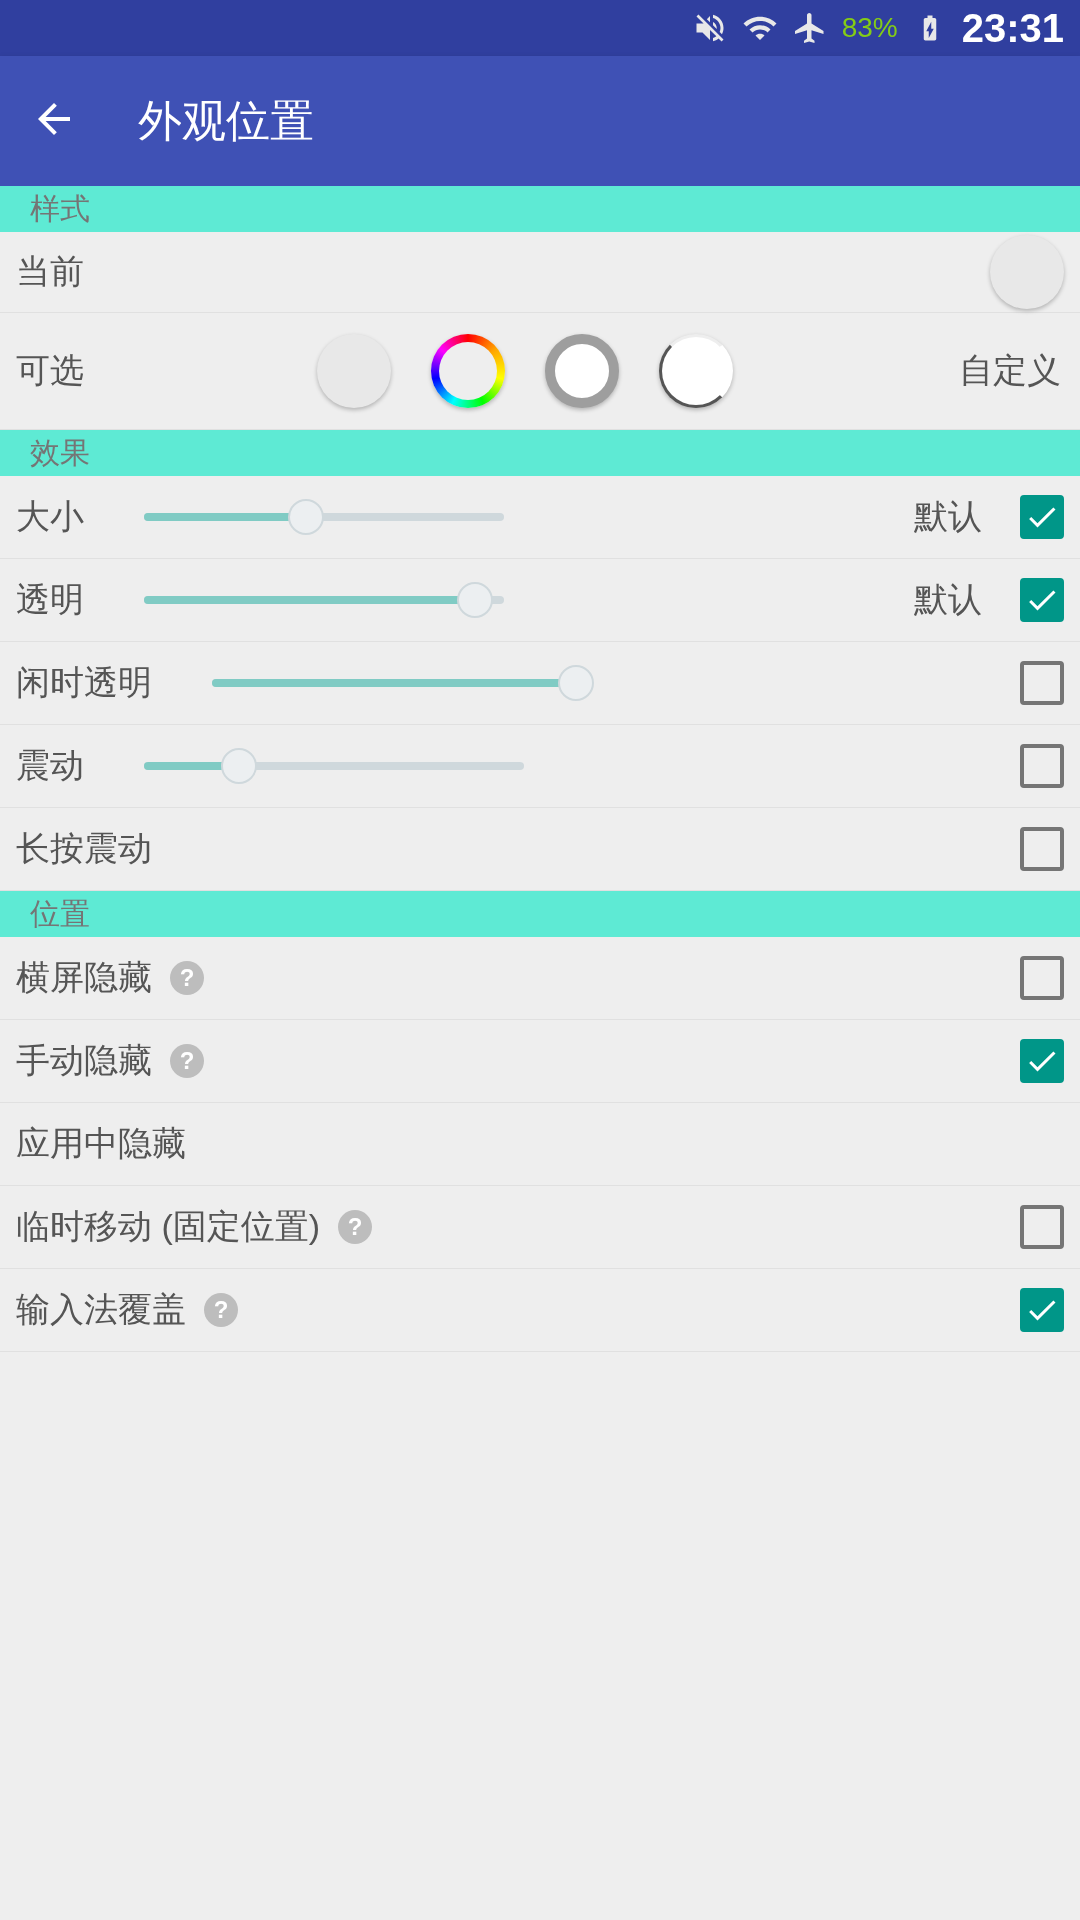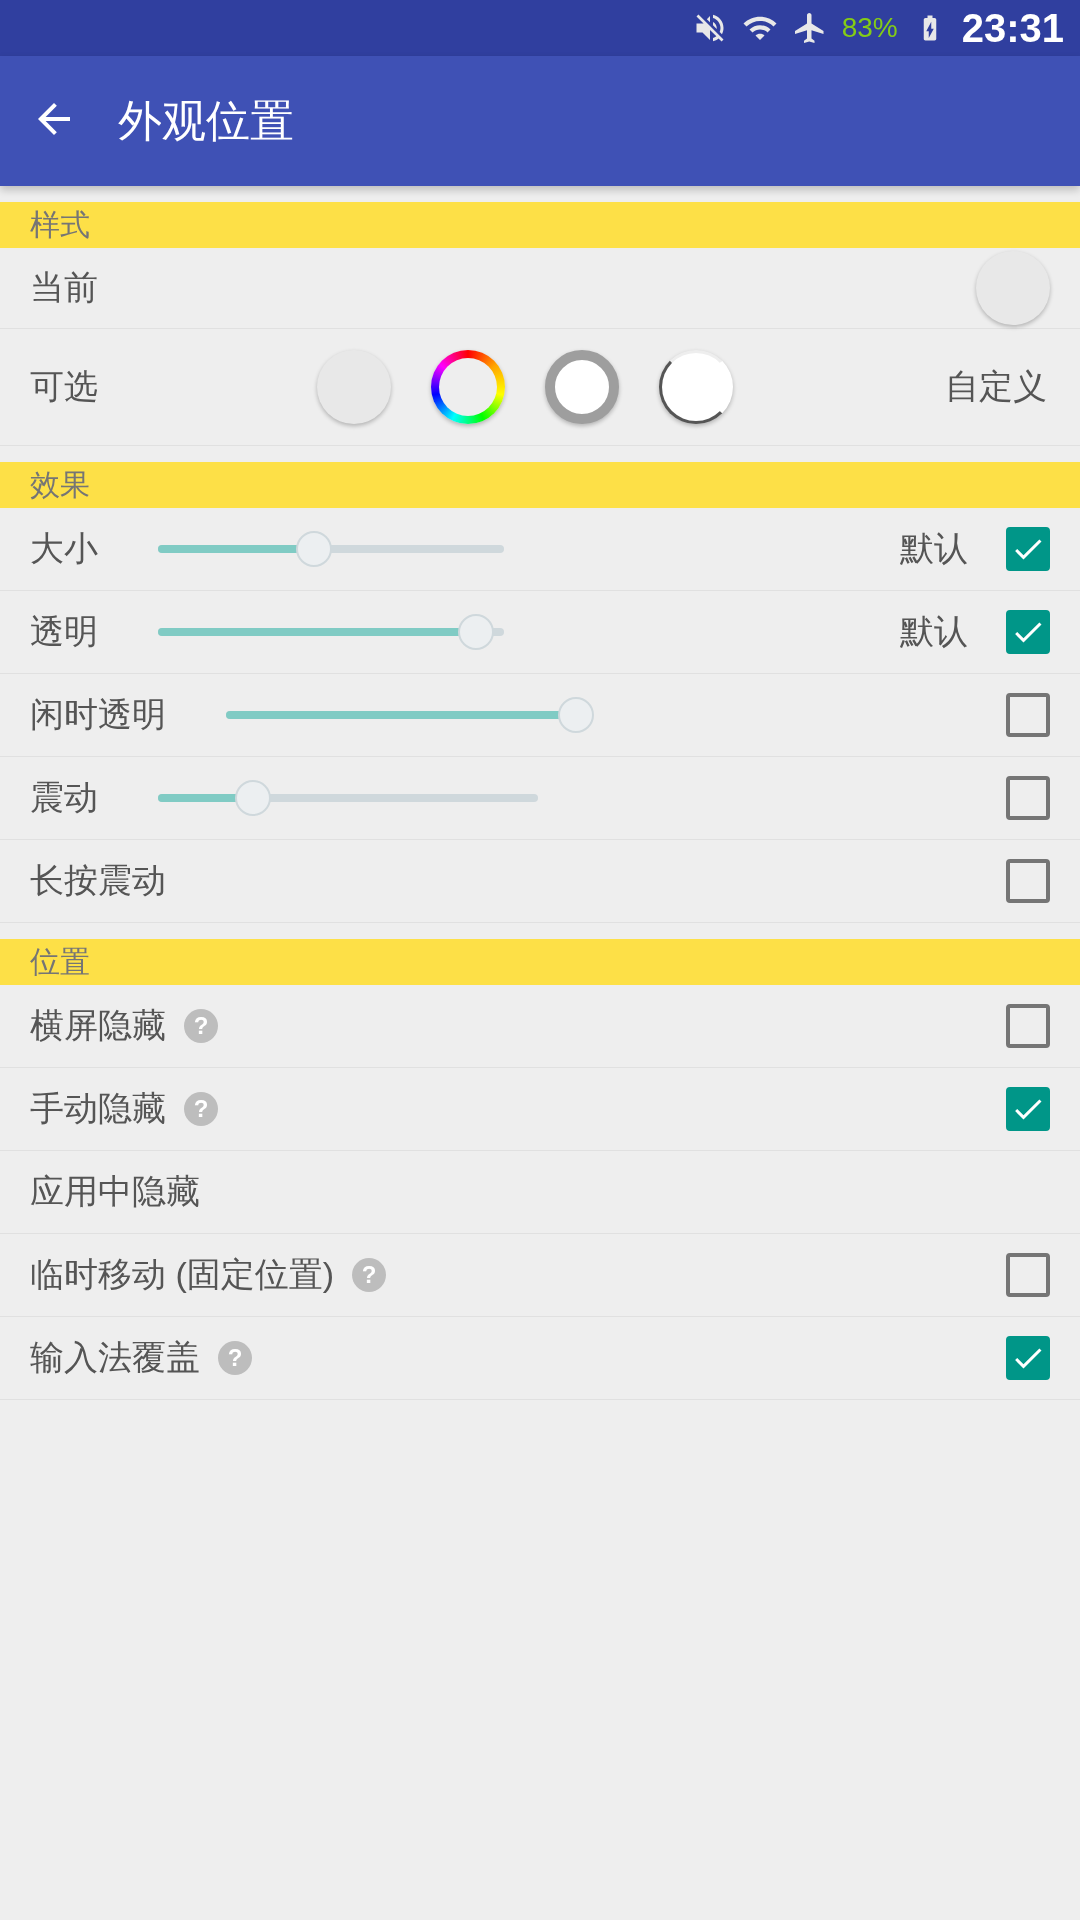--- a/index.html
+++ b/index.html
@@ -9,35 +9,35 @@
   height: 56px; background: #303F9F; display: flex; align-items: center;
   justify-content: flex-end; padding: 0 16px; gap: 14px; color: #fff;
 }
 .status-bar .time { font-size: 40px; font-weight: 700; color: #fff; }
 .status-bar .battery { font-size: 28px; color: #84cc16; }
 .status-icon { width: 36px; height: 36px; display: inline-flex; align-items: center; justify-content: center; }
 .status-icon svg { fill: #E8E8E8; }
 
 .app-bar {
   height: 130px; background: #3F51B5; display: flex; align-items: center;
-  padding: 0 30px; gap: 40px;
+  padding: 0 30px; gap: 60px;
   box-shadow: 0 4px 8px rgba(0,0,0,0.2);
 }
 .app-bar .back-icon svg { fill: #fff; }
 .app-bar .title { color: #fff; font-size: 44px; font-weight: 400; }
 
 .section-header {
-  height: 46px; background: #fde047; display: flex; align-items: center;
-  padding: 12px 30px; font-size: 30px; color: #757575; margin-top: 16px;
+  height: 46px; background: #5eead4; display: flex; align-items: center;
+  padding: 12px 30px; font-size: 30px; color: #757575;
 }
 .section-header.first { height: 46px; }
 
 .row {
   min-height: 80px; background: #EEEEEE; display: flex; align-items: center;
-  padding: 18px 30px; border-bottom: 1px solid #E0E0E0; gap: 20px;
+  padding: 18px 16px; border-bottom: 1px solid #E0E0E0; gap: 20px;
 }
 .row .label { font-size: 34px; color: #555; flex: 0 0 auto; margin-right: 10px; }
 .row .spacer { flex: 1; }
 .row .aux { font-size: 34px; color: #555; margin-right: 18px; }
 
 .checkbox {
   width: 44px; height: 44px; border: 4px solid #757575; border-radius: 4px;
   display: inline-flex; align-items: center; justify-content: center; background: transparent;
 }
 .checkbox.checked { background: #009688; border-color: #009688; }

